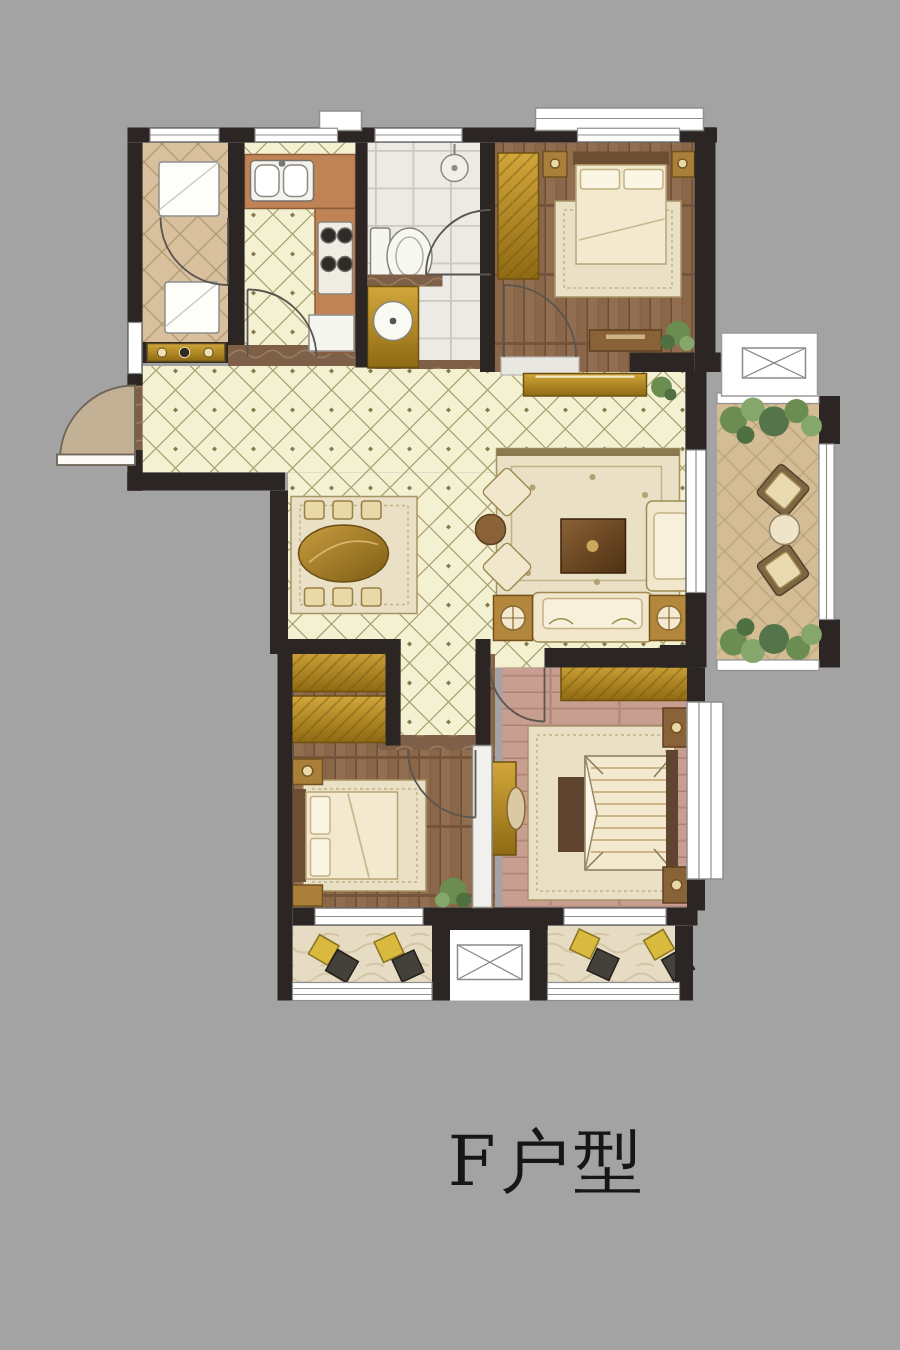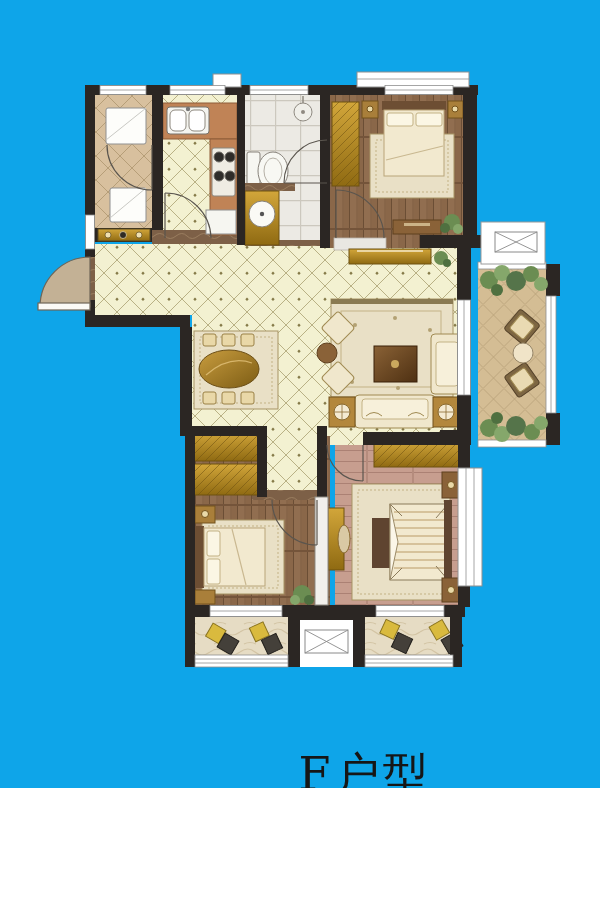--- a/index.html
+++ b/index.html
@@ -1,16 +1,16 @@
 <!DOCTYPE html>
 <html><head>
 <meta charset="utf-8">
 <style>
   html,body{margin:0;padding:0;background:#ffffff;}
-  .canvas{position:relative;width:600px;height:788px;background:#0ea5e9;overflow:hidden;
+  .canvas{position:relative;width:600px;height:900px;background:#a3a3a3;overflow:hidden;
           font-family:"Liberation Sans",sans-serif;}
   .plan-svg{position:absolute;left:0;top:0;}
   .plan-title{position:absolute;left:230px;top:744px;width:270px;text-align:center;
     font-family:"DejaVu Serif","Liberation Serif",serif;font-size:46px;color:#161616;
     letter-spacing:3px;font-weight:400;}
 </style>
 </head>
 <body>
 
 <div class="canvas">

